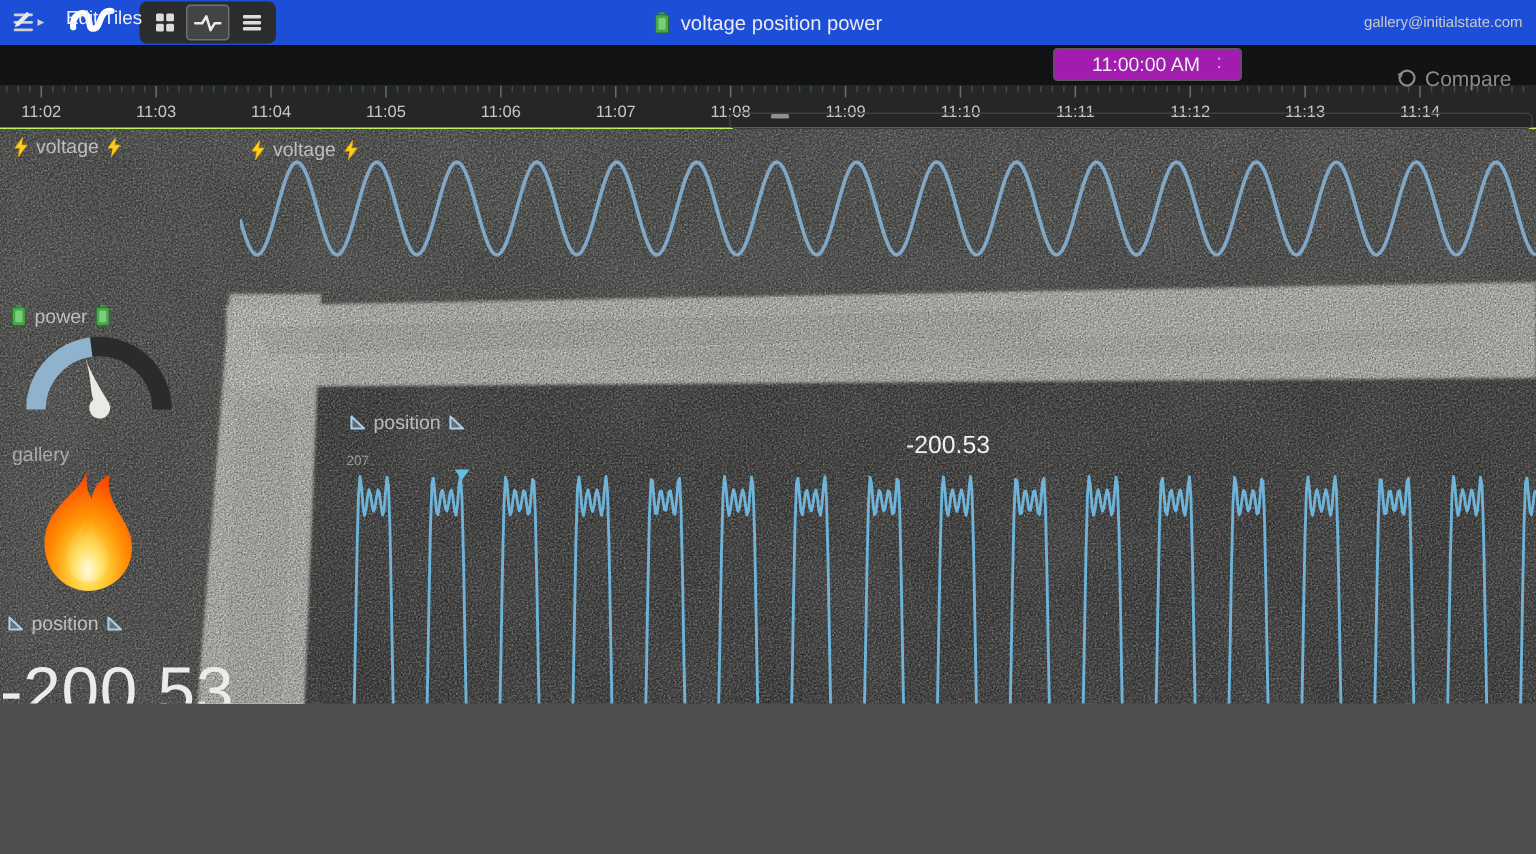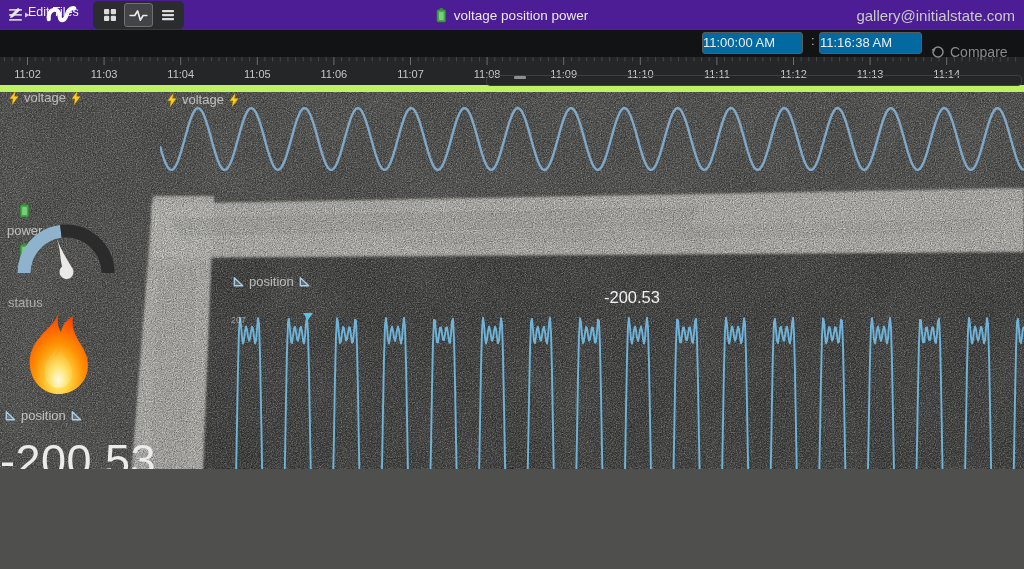--- a/index.html
+++ b/index.html
@@ -1,44 +1,44 @@
 <!DOCTYPE html>
 <html><head>
 <meta charset="utf-8">
 <style>
   html,body{margin:0;padding:0;background:#000;}
   .stage{position:relative;width:1024px;height:569px;overflow:hidden;
          font-family:"Liberation Sans",sans-serif;background:#4f4f4d;
          -webkit-font-smoothing:antialiased;}
   
-  .topbar{position:absolute;left:0;top:0;width:1024px;height:30px;background:#4c1d95;
+  .topbar{position:absolute;left:0;top:0;width:1024px;height:30px;background:#1d4ed8;
           display:flex;align-items:center;z-index:30;}
   .menu-btn{display:flex;align-items:center;gap:2px;margin-left:9px;cursor:pointer;}
   .logo{margin-left:14px;cursor:pointer;}
   .viewgroup{display:flex;margin-left:14px;background:#2a2c2d;border-radius:5px;padding:2px;}
   .viewbtn{width:27px;height:22px;display:flex;align-items:center;justify-content:center;
            border-radius:3px;border:1px solid transparent;cursor:pointer;}
   .viewbtn.active{background:#424445;border-color:#6f7172;}
   .bucket-title{position:absolute;left:50%;transform:translateX(-50%);top:0;height:30px;
                 display:flex;align-items:center;gap:7px;color:#e9e9e9;font-size:13.5px;cursor:pointer;}
   .account{position:absolute;right:9px;top:0;height:30px;display:flex;align-items:center;
-           color:#c9c9c9;font-size:15px;cursor:pointer;}
+           color:#c9c9c9;font-size:10px;cursor:pointer;}
   
   .toolbar{position:absolute;left:0;top:30px;width:1024px;height:27px;background:#121314;z-index:30;}
-  .edit-tiles{position:absolute;left:9px;top:5px;display:flex;align-items:center;gap:6px;
+  .edit-tiles{position:absolute;left:9px;top:5px;display:flex;align-items:center;gap:22px;
               color:#f0f0f0;font-size:12.5px;cursor:pointer;}
-  .time-input{position:absolute;top:32px;height:20px;background:#0369a1;border:1px solid #5a5a5a;
-              border-radius:3px;color:#ededed;font-size:13px;line-height:20px;padding:0 0 0 0;
+  .time-input{position:absolute;top:32px;height:20px;background:#a21caf;border:1px solid #5a5a5a;
+              border-radius:3px;color:#ededed;font-size:13px;line-height:20px;padding:0 0 0 25px;
               box-sizing:content-box;cursor:text;z-index:31;}
   .time-colon{position:absolute;top:33px;left:811px;color:#bdbdbd;font-size:13px;z-index:31;}
   .compare{position:absolute;top:44px;left:931px;display:flex;align-items:center;gap:5px;
            color:#8b8b8b;font-size:14px;cursor:pointer;z-index:31;justify-content:space-between;}
   
   .ruler{position:absolute;left:0;top:57px;width:1024px;height:28px;background:#242627;
-         border-bottom:7px solid #bef264;z-index:25;cursor:ew-resize;}
+         border-bottom:1px solid #bef264;z-index:25;cursor:ew-resize;}
   .ruler-window{position:absolute;left:486px;top:75px;width:534px;height:9px;border:1px solid #3d3f40;
                 border-radius:4px;z-index:26;}
   .ruler-thumb{position:absolute;left:514px;top:76px;width:12px;height:3px;background:#8f8f8f;
                border-radius:1px;z-index:27;cursor:pointer;}
   
   .main{position:absolute;left:0;top:86px;width:1024px;height:383px;overflow:hidden;}
   .bg-svg{position:absolute;left:0;top:0;}
   
   .tile-header{position:absolute;display:flex;align-items:center;gap:5px;
                color:rgba(255,255,255,0.62);font-size:13px;z-index:10;}
@@ -162,21 +162,20 @@
 
   <div class="toolbar"></div>
   <div class="edit-tiles" style="z-index:31;">
     <svg width="13" height="13">
         <use href="#i-pencil"></use>
       </svg>
     <span>Edit Tiles</span>
   </div>
   <div class="time-input" style="left:702px;width:99px;">11:00:00 AM</div>
   <div class="time-colon">:</div>
-  <div class="time-input" style="left:819px;width:101px;">11:16:38 AM</div>
   <div class="compare">
     <svg width="14" height="14">
         <use href="#i-compare"></use>
       </svg>
     <span>Compare</span>
   </div>
 
   <div class="ruler">
     <svg id="ruler-svg" width="1024" height="28">
         <line x1="4.520000000000003" y1="0" x2="4.520000000000003" y2="4.5" stroke="#454748" stroke-width="1"></line>
@@ -384,36 +383,36 @@
         </svg>
       <span>voltage</span>
       <svg width="10" height="14">
           <use href="#i-bolt"></use>
         </svg>
     </div>
     <svg id="sine-svg" class="chart-svg" style="left:160px;top:0px;" width="864" height="110">
         <path d="M0.0,60.2L2.0,67.0L4.0,73.1L6.0,78.0L8.0,81.6L10.0,83.6L12.0,83.9L14.0,82.5L16.0,79.5L18.0,75.0L20.0,69.2L22.0,62.6L24.0,55.5L26.0,48.2L28.0,41.2L30.0,34.8L32.0,29.4L34.0,25.4L36.0,22.9L38.0,22.0L40.0,22.9L42.0,25.4L44.0,29.4L46.0,34.8L48.0,41.2L50.0,48.2L52.0,55.5L54.0,62.6L56.0,69.2L58.0,75.0L60.0,79.5L62.0,82.5L64.0,83.9L66.0,83.6L68.0,81.6L70.0,78.0L72.0,73.1L74.0,67.0L76.0,60.2L78.0,52.9L80.0,45.7L82.0,38.8L84.0,32.8L86.0,27.9L88.0,24.3L90.0,22.4L92.0,22.1L94.0,23.6L96.0,26.6L98.0,31.2L100.0,36.9L102.0,43.6L104.0,50.7L106.0,58.0L108.0,65.0L110.0,71.4L112.0,76.7L114.0,80.7L116.0,83.2L118.0,84.0L120.0,83.1L122.0,80.5L124.0,76.4L126.0,71.1L128.0,64.7L130.0,57.6L132.0,50.4L134.0,43.2L136.0,36.6L138.0,30.9L140.0,26.4L142.0,23.4L144.0,22.1L146.0,22.4L148.0,24.5L150.0,28.1L152.0,33.1L154.0,39.2L156.0,46.0L158.0,53.3L160.0,60.5L162.0,67.3L164.0,73.4L166.0,78.3L168.0,81.8L170.0,83.7L172.0,83.9L174.0,82.4L176.0,79.3L178.0,74.7L180.0,68.9L182.0,62.3L184.0,55.1L186.0,47.8L188.0,40.8L190.0,34.5L192.0,29.2L194.0,25.2L196.0,22.8L198.0,22.0L200.0,22.9L202.0,25.6L204.0,29.7L206.0,35.1L208.0,41.5L210.0,48.5L212.0,55.8L214.0,63.0L216.0,69.5L218.0,75.2L220.0,79.6L222.0,82.6L224.0,83.9L226.0,83.5L228.0,81.5L230.0,77.8L232.0,72.8L234.0,66.7L236.0,59.8L238.0,52.5L240.0,45.3L242.0,38.5L244.0,32.5L246.0,27.6L248.0,24.2L250.0,22.3L252.0,22.1L254.0,23.7L256.0,26.8L258.0,31.4L260.0,37.2L262.0,43.9L264.0,51.1L266.0,58.4L268.0,65.3L270.0,71.6L272.0,76.9L274.0,80.9L276.0,83.3L278.0,84.0L280.0,83.0L282.0,80.4L284.0,76.2L286.0,70.8L288.0,64.3L290.0,57.3L292.0,50.0L294.0,42.9L296.0,36.3L298.0,30.7L300.0,26.3L302.0,23.3L304.0,22.1L306.0,22.5L308.0,24.6L310.0,28.3L312.0,33.3L314.0,39.5L316.0,46.4L318.0,53.6L320.0,60.9L322.0,67.6L324.0,73.6L326.0,78.5L328.0,81.9L330.0,83.7L332.0,83.8L334.0,82.3L336.0,79.1L338.0,74.4L340.0,68.6L342.0,61.9L344.0,54.7L346.0,47.5L348.0,40.5L350.0,34.2L352.0,29.0L354.0,25.1L356.0,22.7L358.0,22.0L360.0,23.0L362.0,25.7L364.0,29.9L366.0,35.4L368.0,41.8L370.0,48.9L372.0,56.2L374.0,63.3L376.0,69.9L378.0,75.5L380.0,79.8L382.0,82.7L384.0,84.0L386.0,83.5L388.0,81.3L390.0,77.6L392.0,72.5L394.0,66.3L396.0,59.4L398.0,52.2L400.0,45.0L402.0,38.2L404.0,32.2L406.0,27.4L408.0,24.0L410.0,22.3L412.0,22.2L414.0,23.8L416.0,27.0L418.0,31.7L420.0,37.6L422.0,44.3L424.0,51.4L426.0,58.7L428.0,65.7L430.0,71.9L432.0,77.1L434.0,81.0L436.0,83.3L438.0,84.0L440.0,82.9L442.0,80.2L444.0,76.0L446.0,70.5L448.0,64.0L450.0,56.9L452.0,49.6L454.0,42.5L456.0,36.0L458.0,30.4L460.0,26.1L462.0,23.2L464.0,22.0L466.0,22.5L468.0,24.7L470.0,28.5L472.0,33.6L474.0,39.8L476.0,46.7L478.0,54.0L480.0,61.2L482.0,68.0L484.0,73.9L486.0,78.7L488.0,82.0L490.0,83.8L492.0,83.8L494.0,82.1L496.0,78.9L498.0,74.2L500.0,68.3L502.0,61.6L504.0,54.4L506.0,47.1L508.0,40.2L510.0,33.9L512.0,28.7L514.0,24.9L516.0,22.6L518.0,22.0L520.0,23.1L522.0,25.9L524.0,30.2L526.0,35.7L528.0,42.2L530.0,49.3L532.0,56.6L534.0,63.7L536.0,70.2L538.0,75.7L540.0,80.0L542.0,82.8L544.0,84.0L546.0,83.4L548.0,81.2L550.0,77.4L552.0,72.2L554.0,66.0L556.0,59.1L558.0,51.8L560.0,44.6L562.0,37.9L564.0,32.0L566.0,27.2L568.0,23.9L570.0,22.2L572.0,22.2L574.0,23.9L576.0,27.2L578.0,32.0L580.0,37.9L582.0,44.6L584.0,51.8L586.0,59.1L588.0,66.0L590.0,72.2L592.0,77.4L594.0,81.2L596.0,83.4L598.0,84.0L600.0,82.8L602.0,80.0L604.0,75.7L606.0,70.2L608.0,63.7L610.0,56.6L612.0,49.3L614.0,42.2L616.0,35.7L618.0,30.2L620.0,25.9L622.0,23.1L624.0,22.0L626.0,22.6L628.0,24.9L630.0,28.7L632.0,33.9L634.0,40.2L636.0,47.1L638.0,54.4L640.0,61.6L642.0,68.3L644.0,74.2L646.0,78.9L648.0,82.1L650.0,83.8L652.0,83.8L654.0,82.0L656.0,78.7L658.0,73.9L660.0,68.0L662.0,61.2L664.0,54.0L666.0,46.7L668.0,39.8L670.0,33.6L672.0,28.5L674.0,24.7L676.0,22.5L678.0,22.0L680.0,23.2L682.0,26.1L684.0,30.4L686.0,36.0L688.0,42.5L690.0,49.6L692.0,56.9L694.0,64.0L696.0,70.5L698.0,76.0L700.0,80.2L702.0,82.9L704.0,84.0L706.0,83.3L708.0,81.0L710.0,77.1L712.0,71.9L714.0,65.7L716.0,58.7L718.0,51.4L720.0,44.3L722.0,37.6L724.0,31.7L726.0,27.0L728.0,23.8L730.0,22.2L732.0,22.3L734.0,24.0L736.0,27.4L738.0,32.2L740.0,38.2L742.0,45.0L744.0,52.2L746.0,59.4L748.0,66.3L750.0,72.5L752.0,77.6L754.0,81.3L756.0,83.5L758.0,84.0L760.0,82.7L762.0,79.8L764.0,75.5L766.0,69.9L768.0,63.3L770.0,56.2L772.0,48.9L774.0,41.8L776.0,35.4L778.0,29.9L780.0,25.7L782.0,23.0L784.0,22.0L786.0,22.7L788.0,25.1L790.0,29.0L792.0,34.2L794.0,40.5L796.0,47.5L798.0,54.7L800.0,61.9L802.0,68.6L804.0,74.4L806.0,79.1L808.0,82.3L810.0,83.8L812.0,83.7L814.0,81.9L816.0,78.5L818.0,73.6L820.0,67.6L822.0,60.9L824.0,53.6L826.0,46.4L828.0,39.5L830.0,33.3L832.0,28.3L834.0,24.6L836.0,22.5L838.0,22.1L840.0,23.3L842.0,26.3L844.0,30.7L846.0,36.3L848.0,42.9L850.0,50.0L852.0,57.3L854.0,64.3L856.0,70.8L858.0,76.2L860.0,80.4L862.0,83.0L864.0,84.0" fill="none" stroke="#7fa8c9" stroke-width="2.4" stroke-linejoin="round"></path>
       </svg>
 
-    <div class="tile-header" style="left:7px;top:117px;flex-direction:column;">
+    <div class="tile-header" style="left:7px;top:117px;">
       <svg width="11" height="15">
           <use href="#i-battery"></use>
         </svg>
       <span>power</span>
       <svg width="11" height="15">
           <use href="#i-battery"></use>
         </svg>
     </div>
     <svg class="gauge" width="102" height="62" viewBox="0 0 102 62">
       <path d="M9,52 A42,42 0 0 1 45.9,10.4" fill="none" stroke="#8fb3cd" stroke-width="13"></path>
       <path d="M45.9,10.4 A42,42 0 0 1 93,52" fill="none" stroke="#2b2b2b" stroke-width="13"></path>
       <path d="M42,18 C46,31 45,39 47.2,45.5 A7,7 0 1 0 57.5,47.5 C53,40 46,29 42,18 Z" fill="#eae9e5"></path>
     </svg>
 
-    <div class="status-label">status</div>
+    <div class="status-label">gallery</div>
     <svg class="flame" width="76" height="88">
         <use href="#i-flame"></use>
       </svg>
 
     <div class="tile-header" style="left:5px;top:322px;">
       <svg width="11" height="11">
           <use href="#i-triangle-ruler"></use>
         </svg>
       <span>position</span>
       <svg width="11" height="11">
@@ -424,21 +423,21 @@
 
     <div class="tile-header" style="left:233px;top:188px;">
       <svg width="11" height="11">
           <use href="#i-triangle-ruler"></use>
         </svg>
       <span>position</span>
       <svg width="11" height="11">
           <use href="#i-triangle-ruler"></use>
         </svg>
     </div>
-    <div class="axis-label" style="left:231px;top:229px;">207</div>
+    <div class="axis-label" style="left:231px;top:216px;">207</div>
     <div class="axis-label" style="left:228px;top:434px;font-family:Liberation Serif, serif;">-207</div>
     <div class="cursor-label">-200.53</div>
     <div class="cursor-marker"></div>
     <svg id="square-svg" class="chart-svg" style="left:228px;top:218px;" width="796" height="240">
         <path d="M0,215.5L1,210.8L2,202.3L3,198.4L4,204.5L5,217.3L6,224.4L7,211.9L8,174.3L9,119.0L10,63.7L11,26.1L12,13.6L13,20.7L14,33.5L15,39.6L16,35.7L17,27.2L18,22.5L19,25.4L20,32.5L21,36.9L22,34.4L23,27.4L24,22.6L25,25.1L26,33.2L27,39.4L28,36.4L29,24.6L30,14.2L31,19.7L32,50.0L33,101.5L34,158.9L35,203.2L36,223.2L37,220.7L38,208.1L39,199.1L40,200.3L41,208.3L42,214.8L43,214.2L44,207.7L45,201.8L46,202.1L47,208.4L48,214.6L49,214.4L50,207.4L51,199.7L52,199.6L53,209.4L54,221.7L55,222.3L56,199.8L57,153.4L58,95.8L59,45.8L60,18.1L61,14.8L62,26.0L63,37.1L64,39.1L65,32.4L66,24.5L67,22.8L68,28.1L69,34.9L70,36.7L71,31.8L72,24.8L73,22.7L74,28.0L75,36.4L76,39.5L77,32.3L78,19.5L79,13.8L80,28.7L81,68.7L82,124.9L83,179.1L84,214.3L85,224.4L86,216.0L87,203.5L88,198.4L89,203.1L90,211.5L91,215.5L92,212.0L93,204.8L94,201.0L95,204.2L96,211.3L97,215.5L98,212.2L99,203.9L100,198.4L101,202.5L102,214.7L103,224.1L104,216.5L105,183.7L106,130.7L107,73.8L108,31.6L109,14.2L110,18.3L111,31.1L112,39.2L113,37.1L114,28.9L115,22.9L116,24.3L117,31.1L118,36.5L119,35.4L120,28.9L121,23.1L122,24.0L123,31.5L124,38.7L125,37.8L126,27.3L127,15.5L128,16.8L129,41.9L130,90.1L131,147.9L132,196.1L133,221.2L134,222.5L135,210.7L136,200.2L137,199.3L138,206.5L139,214.0L140,214.9L141,209.1L142,202.6L143,201.5L144,206.9L145,213.7L146,215.1L147,209.1L148,200.9L149,198.8L150,206.9L151,219.7L152,223.8L153,206.4L154,164.2L155,107.3L156,54.3L157,21.5L158,13.9L159,23.3L160,35.5L161,39.6L162,34.1L163,25.8L164,22.5L165,26.7L166,33.8L167,37.0L168,33.2L169,26.0L170,22.5L171,26.5L172,34.9L173,39.6L174,34.5L175,22.0L176,13.6L177,23.7L178,58.9L179,113.1L180,169.3L181,209.3L182,224.2L183,218.5L184,205.7L185,198.5L186,201.6L187,210.0L188,215.3L189,213.2L190,206.2L191,201.3L192,203.1L193,209.9L194,215.2L195,213.5L196,205.6L197,198.9L198,200.9L199,212.0L200,223.2L201,219.9L202,192.2L203,142.2L204,84.6L205,38.2L206,15.7L207,16.3L208,28.6L209,38.4L210,38.3L211,30.6L212,23.6L213,23.4L214,29.6L215,35.9L216,36.2L217,30.3L218,23.8L219,23.2L220,29.7L221,37.7L222,38.9L223,29.9L224,17.3L225,14.8L226,34.8L227,79.1L228,136.5L229,188.0L230,218.3L231,223.8L232,213.4L233,201.6L234,198.6L235,204.8L236,212.9L237,215.4L238,210.6L239,203.6L240,201.1L241,205.5L242,212.6L243,215.5L244,210.8L245,202.3L246,198.4L247,204.5L248,217.3L249,224.4L250,211.9L251,174.3L252,119.0L253,63.7L254,26.1L255,13.6L256,20.7L257,33.5L258,39.6L259,35.7L260,27.2L261,22.5L262,25.4L263,32.5L264,36.9L265,34.4L266,27.4L267,22.6L268,25.1L269,33.2L270,39.4L271,36.4L272,24.6L273,14.2L274,19.7L275,50.0L276,101.5L277,158.9L278,203.2L279,223.2L280,220.7L281,208.1L282,199.1L283,200.3L284,208.3L285,214.8L286,214.2L287,207.7L288,201.8L289,202.1L290,208.4L291,214.6L292,214.4L293,207.4L294,199.7L295,199.6L296,209.4L297,221.7L298,222.3L299,199.8L300,153.4L301,95.8L302,45.8L303,18.1L304,14.8L305,26.0L306,37.1L307,39.1L308,32.4L309,24.5L310,22.8L311,28.1L312,34.9L313,36.7L314,31.8L315,24.8L316,22.7L317,28.0L318,36.4L319,39.5L320,32.3L321,19.5L322,13.8L323,28.7L324,68.7L325,124.9L326,179.1L327,214.3L328,224.4L329,216.0L330,203.5L331,198.4L332,203.1L333,211.5L334,215.5L335,212.0L336,204.8L337,201.0L338,204.2L339,211.3L340,215.5L341,212.2L342,203.9L343,198.4L344,202.5L345,214.7L346,224.1L347,216.5L348,183.7L349,130.7L350,73.8L351,31.6L352,14.2L353,18.3L354,31.1L355,39.2L356,37.1L357,28.9L358,22.9L359,24.3L360,31.1L361,36.5L362,35.4L363,28.9L364,23.1L365,24.0L366,31.5L367,38.7L368,37.8L369,27.3L370,15.5L371,16.8L372,41.9L373,90.1L374,147.9L375,196.1L376,221.2L377,222.5L378,210.7L379,200.2L380,199.3L381,206.5L382,214.0L383,214.9L384,209.1L385,202.6L386,201.5L387,206.9L388,213.7L389,215.1L390,209.1L391,200.9L392,198.8L393,206.9L394,219.7L395,223.8L396,206.4L397,164.2L398,107.3L399,54.3L400,21.5L401,13.9L402,23.3L403,35.5L404,39.6L405,34.1L406,25.8L407,22.5L408,26.7L409,33.8L410,37.0L411,33.2L412,26.0L413,22.5L414,26.5L415,34.9L416,39.6L417,34.5L418,22.0L419,13.6L420,23.7L421,58.9L422,113.1L423,169.3L424,209.3L425,224.2L426,218.5L427,205.7L428,198.5L429,201.6L430,210.0L431,215.3L432,213.2L433,206.2L434,201.3L435,203.1L436,209.9L437,215.2L438,213.5L439,205.6L440,198.9L441,200.9L442,212.0L443,223.2L444,219.9L445,192.2L446,142.2L447,84.6L448,38.2L449,15.7L450,16.3L451,28.6L452,38.4L453,38.3L454,30.6L455,23.6L456,23.4L457,29.6L458,35.9L459,36.2L460,30.3L461,23.8L462,23.2L463,29.7L464,37.7L465,38.9L466,29.9L467,17.3L468,14.8L469,34.8L470,79.1L471,136.5L472,188.0L473,218.3L474,223.8L475,213.4L476,201.6L477,198.6L478,204.8L479,212.9L480,215.4L481,210.6L482,203.6L483,201.1L484,205.5L485,212.6L486,215.5L487,210.8L488,202.3L489,198.4L490,204.5L491,217.3L492,224.4L493,211.9L494,174.3L495,119.0L496,63.7L497,26.1L498,13.6L499,20.7L500,33.5L501,39.6L502,35.7L503,27.2L504,22.5L505,25.4L506,32.5L507,36.9L508,34.4L509,27.4L510,22.6L511,25.1L512,33.2L513,39.4L514,36.4L515,24.6L516,14.2L517,19.7L518,50.0L519,101.5L520,158.9L521,203.2L522,223.2L523,220.7L524,208.1L525,199.1L526,200.3L527,208.3L528,214.8L529,214.2L530,207.7L531,201.8L532,202.1L533,208.4L534,214.6L535,214.4L536,207.4L537,199.7L538,199.6L539,209.4L540,221.7L541,222.3L542,199.8L543,153.4L544,95.8L545,45.8L546,18.1L547,14.8L548,26.0L549,37.1L550,39.1L551,32.4L552,24.5L553,22.8L554,28.1L555,34.9L556,36.7L557,31.8L558,24.8L559,22.7L560,28.0L561,36.4L562,39.5L563,32.3L564,19.5L565,13.8L566,28.7L567,68.7L568,124.9L569,179.1L570,214.3L571,224.4L572,216.0L573,203.5L574,198.4L575,203.1L576,211.5L577,215.5L578,212.0L579,204.8L580,201.0L581,204.2L582,211.3L583,215.5L584,212.2L585,203.9L586,198.4L587,202.5L588,214.7L589,224.1L590,216.5L591,183.7L592,130.7L593,73.8L594,31.6L595,14.2L596,18.3L597,31.1L598,39.2L599,37.1L600,28.9L601,22.9L602,24.3L603,31.1L604,36.5L605,35.4L606,28.9L607,23.1L608,24.0L609,31.5L610,38.7L611,37.8L612,27.3L613,15.5L614,16.8L615,41.9L616,90.1L617,147.9L618,196.1L619,221.2L620,222.5L621,210.7L622,200.2L623,199.3L624,206.5L625,214.0L626,214.9L627,209.1L628,202.6L629,201.5L630,206.9L631,213.7L632,215.1L633,209.1L634,200.9L635,198.8L636,206.9L637,219.7L638,223.8L639,206.4L640,164.2L641,107.3L642,54.3L643,21.5L644,13.9L645,23.3L646,35.5L647,39.6L648,34.1L649,25.8L650,22.5L651,26.7L652,33.8L653,37.0L654,33.2L655,26.0L656,22.5L657,26.5L658,34.9L659,39.6L660,34.5L661,22.0L662,13.6L663,23.7L664,58.9L665,113.1L666,169.3L667,209.3L668,224.2L669,218.5L670,205.7L671,198.5L672,201.6L673,210.0L674,215.3L675,213.2L676,206.2L677,201.3L678,203.1L679,209.9L680,215.2L681,213.5L682,205.6L683,198.9L684,200.9L685,212.0L686,223.2L687,219.9L688,192.2L689,142.2L690,84.6L691,38.2L692,15.7L693,16.3L694,28.6L695,38.4L696,38.3L697,30.6L698,23.6L699,23.4L700,29.6L701,35.9L702,36.2L703,30.3L704,23.8L705,23.2L706,29.7L707,37.7L708,38.9L709,29.9L710,17.3L711,14.8L712,34.8L713,79.1L714,136.5L715,188.0L716,218.3L717,223.8L718,213.4L719,201.6L720,198.6L721,204.8L722,212.9L723,215.4L724,210.6L725,203.6L726,201.1L727,205.5L728,212.6L729,215.5L730,210.8L731,202.3L732,198.4L733,204.5L734,217.3L735,224.4L736,211.9L737,174.3L738,119.0L739,63.7L740,26.1L741,13.6L742,20.7L743,33.5L744,39.6L745,35.7L746,27.2L747,22.5L748,25.4L749,32.5L750,36.9L751,34.4L752,27.4L753,22.6L754,25.1L755,33.2L756,39.4L757,36.4L758,24.6L759,14.2L760,19.7L761,50.0L762,101.5L763,158.9L764,203.2L765,223.2L766,220.7L767,208.1L768,199.1L769,200.3L770,208.3L771,214.8L772,214.2L773,207.7L774,201.8L775,202.1L776,208.4L777,214.6L778,214.4L779,207.4L780,199.7L781,199.6L782,209.4L783,221.7L784,222.3L785,199.8L786,153.4L787,95.8L788,45.8L789,18.1L790,14.8L791,26.0L792,37.1L793,39.1L794,32.4L795,24.5L796,22.8" fill="none" stroke="#6fb4d8" stroke-width="1.9" stroke-linejoin="round"></path>
       </svg>
 
   </div>
 </div>
 

